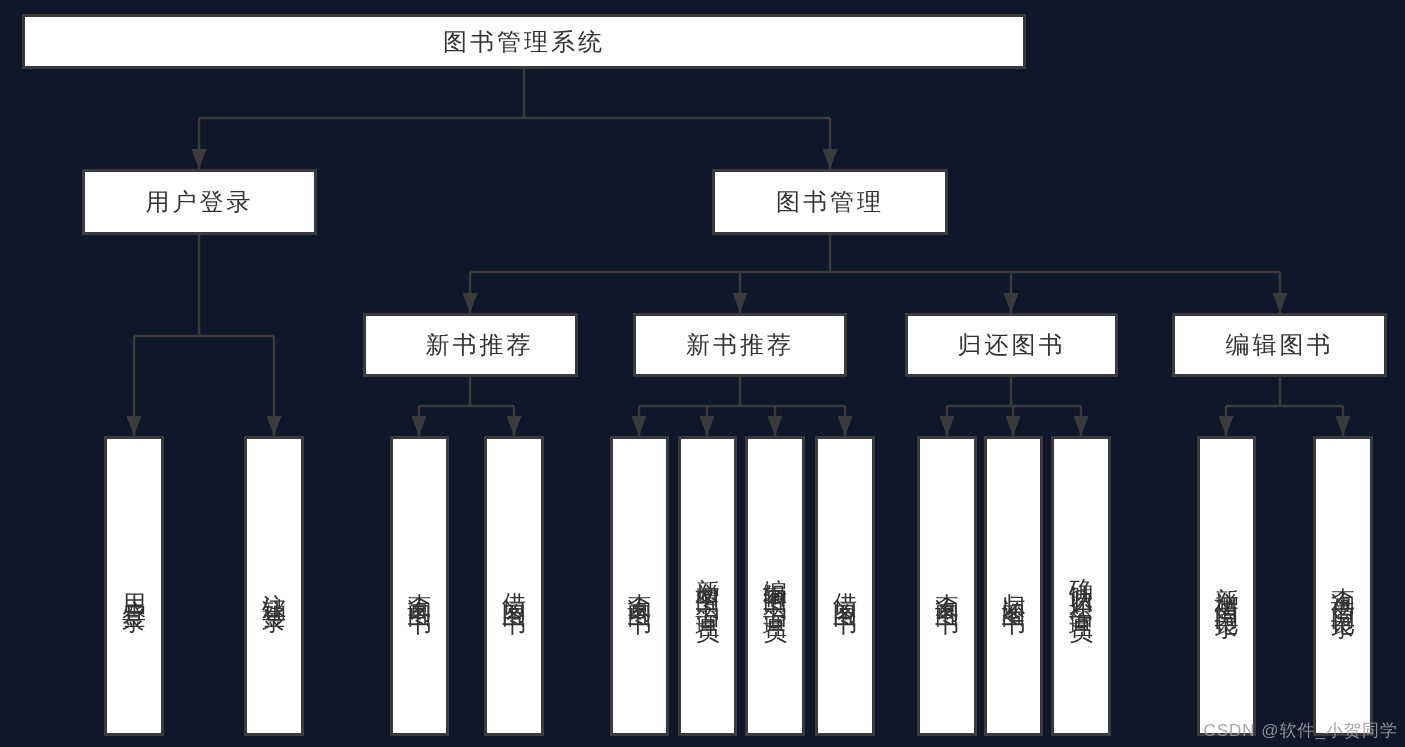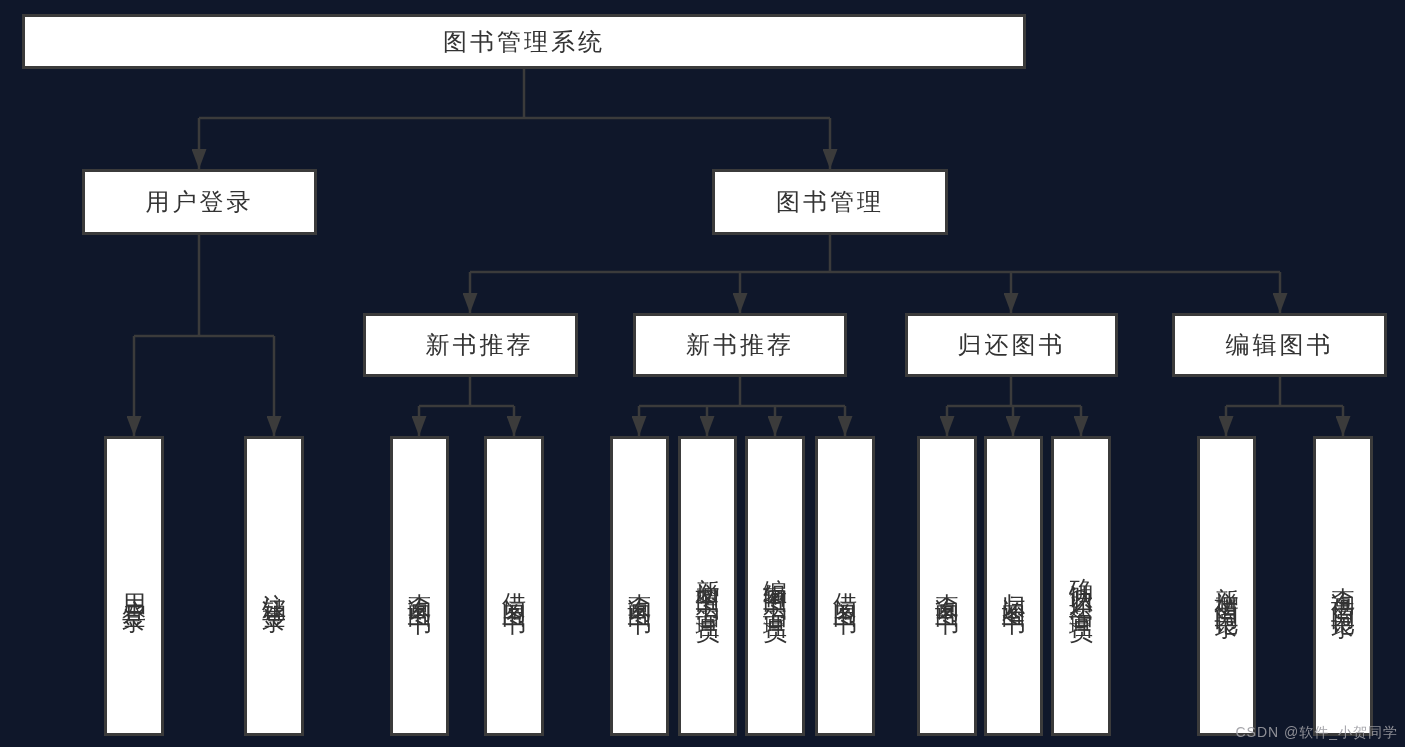--- a/index.html
+++ b/index.html
@@ -32,21 +32,21 @@
     writing-mode: vertical-rl;
     text-orientation: mixed;
     font-size: 24px;
     letter-spacing: 6px;
     line-height: 1;
   }
   .watermark {
     position: absolute;
     right: 7px;
     bottom: 5px;
-    font-size: 14px;
+    font-size: 17px;
     letter-spacing: 1px;
     color: #9b9ba1;
     opacity: 0.9;
     z-index: 5;
     white-space: nowrap;
   }
 </style>
 </head>
 <body>
 

